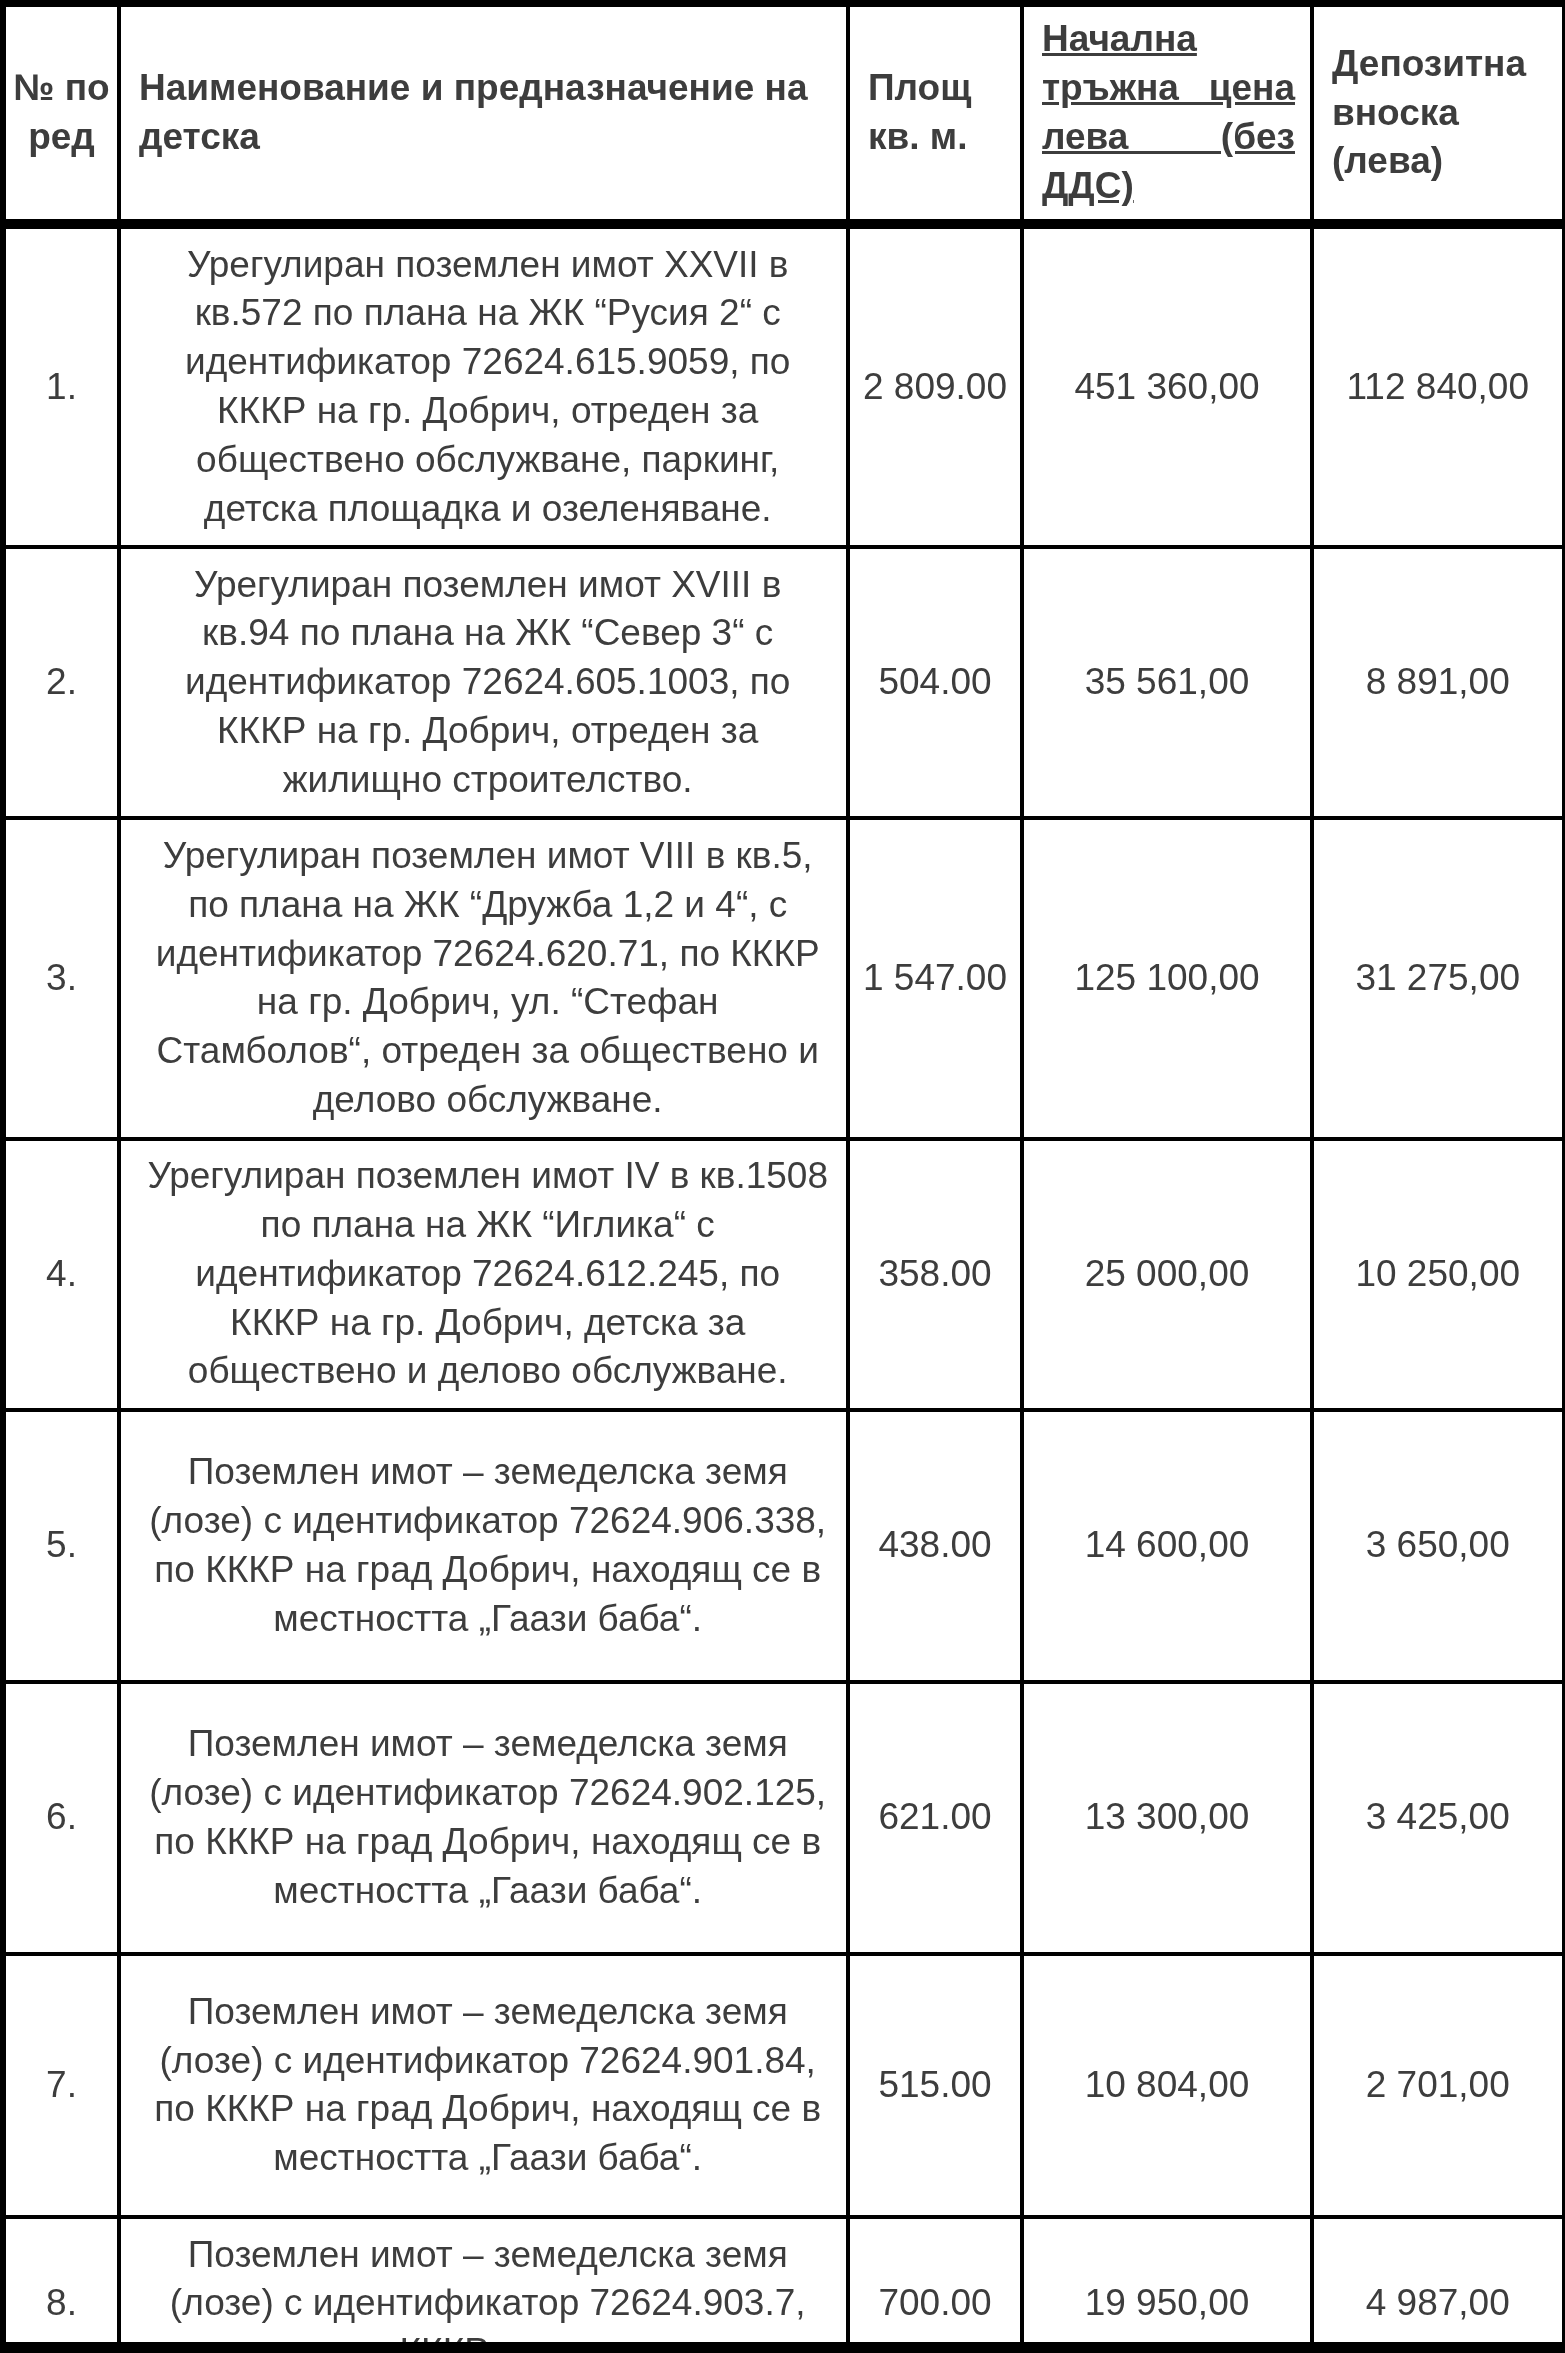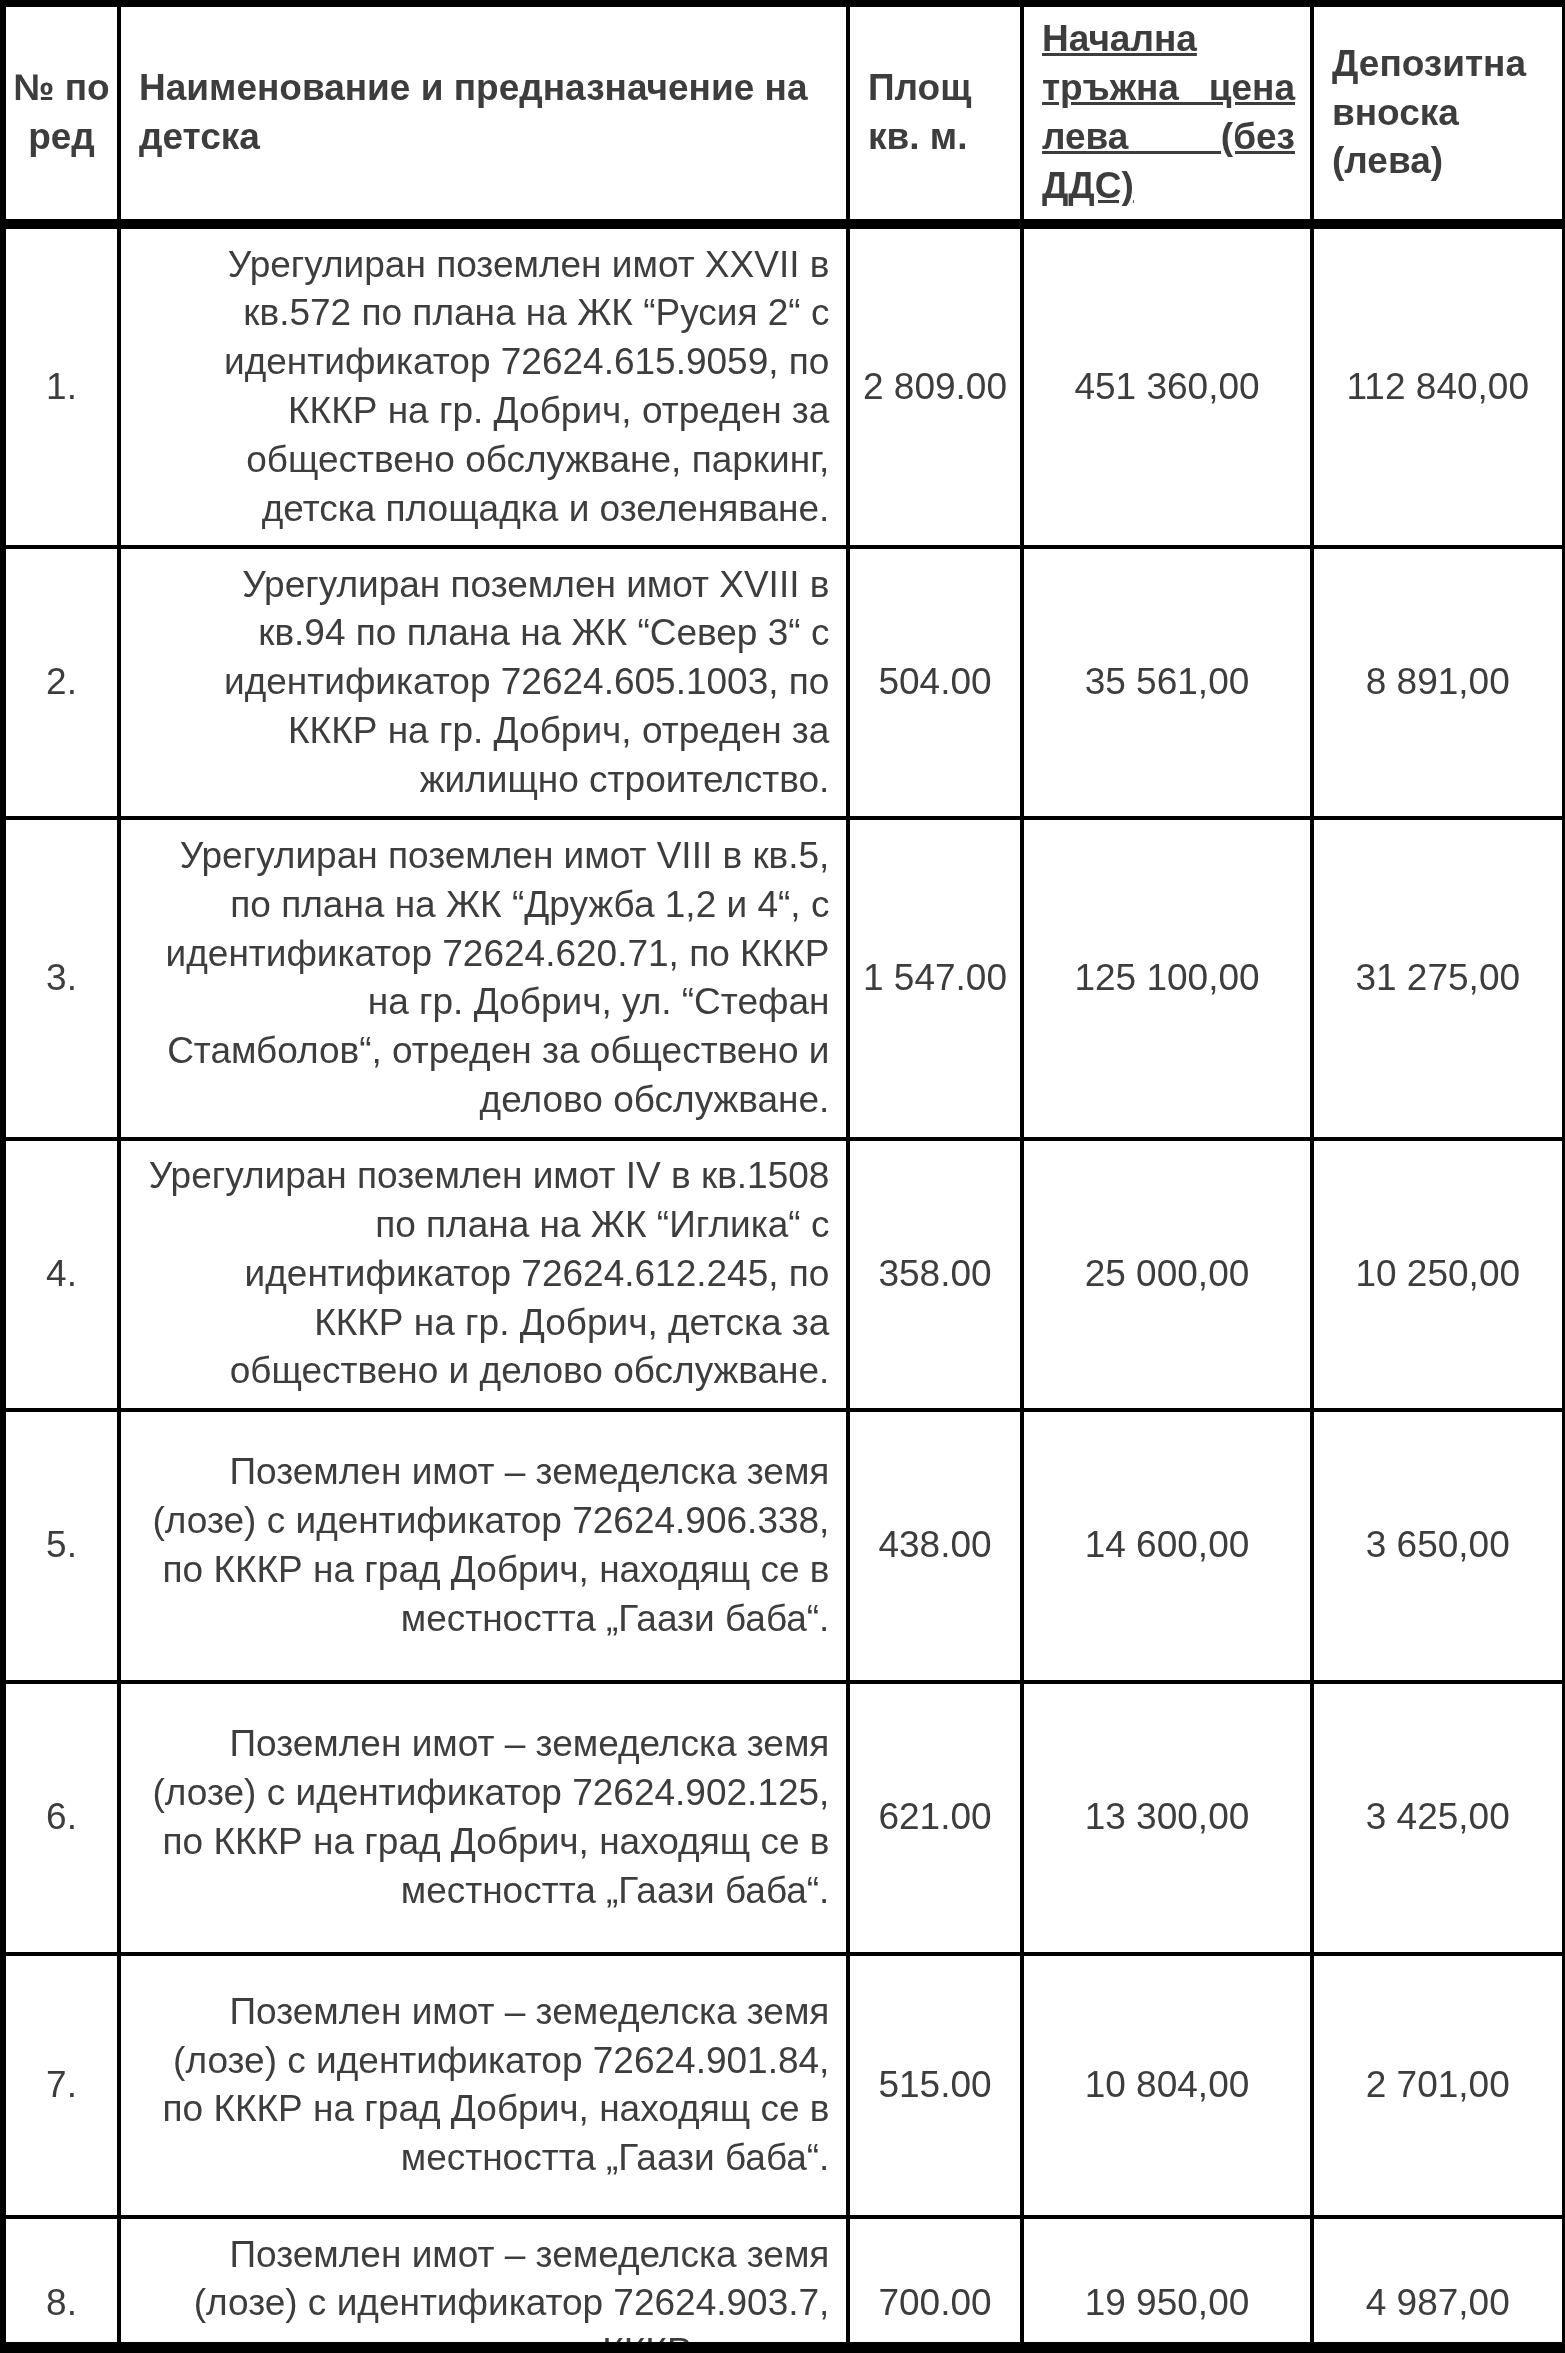--- a/index.html
+++ b/index.html
@@ -45,21 +45,21 @@
     text-align: left;
     padding: 8.3px 15px 8.3px 18px;
   }
   thead th.h-no { text-align: center; padding: 8.3px 5px; }
   thead th.h-price { text-align: justify; text-decoration: underline; }
   tbody td.cell-no {
     text-align: center;
     padding: 5px 5px;
   }
   tbody td.cell-name {
-    text-align: right;
+    text-align: center;
     padding: 11.6px 16.6px 11.6px 25px;
   }
   tbody td.cell-area,
   tbody td.cell-price,
   tbody td.cell-deposit {
     text-align: center;
     padding: 5px 10px;
   }
   tr.h-row  { height: 207px; }
   tr.row-1  { height: 311px; }

